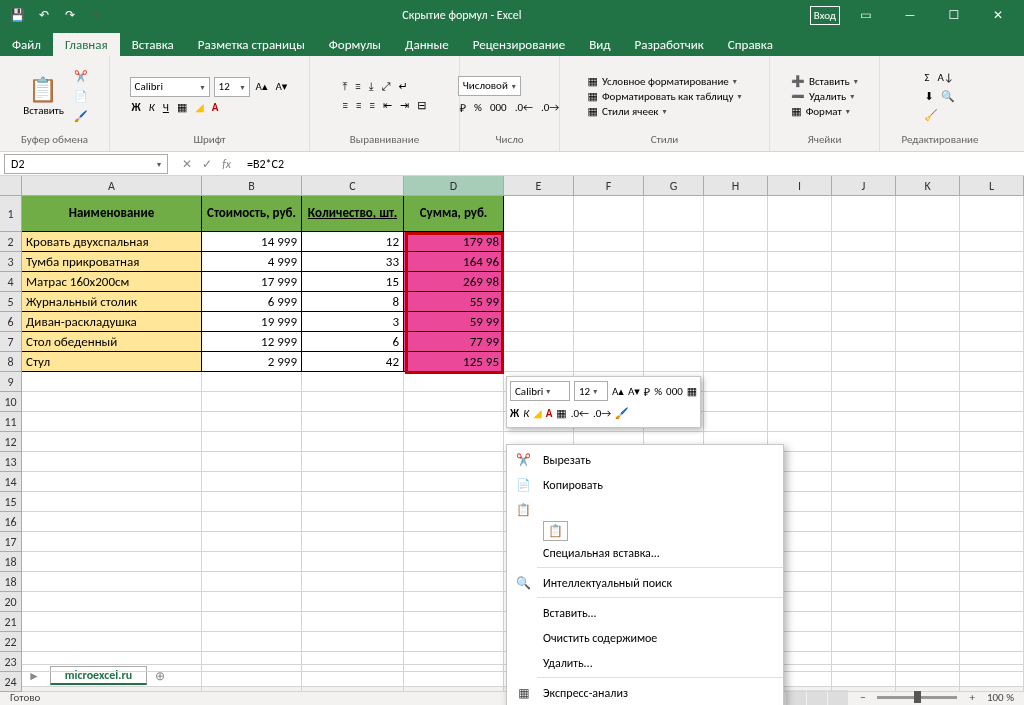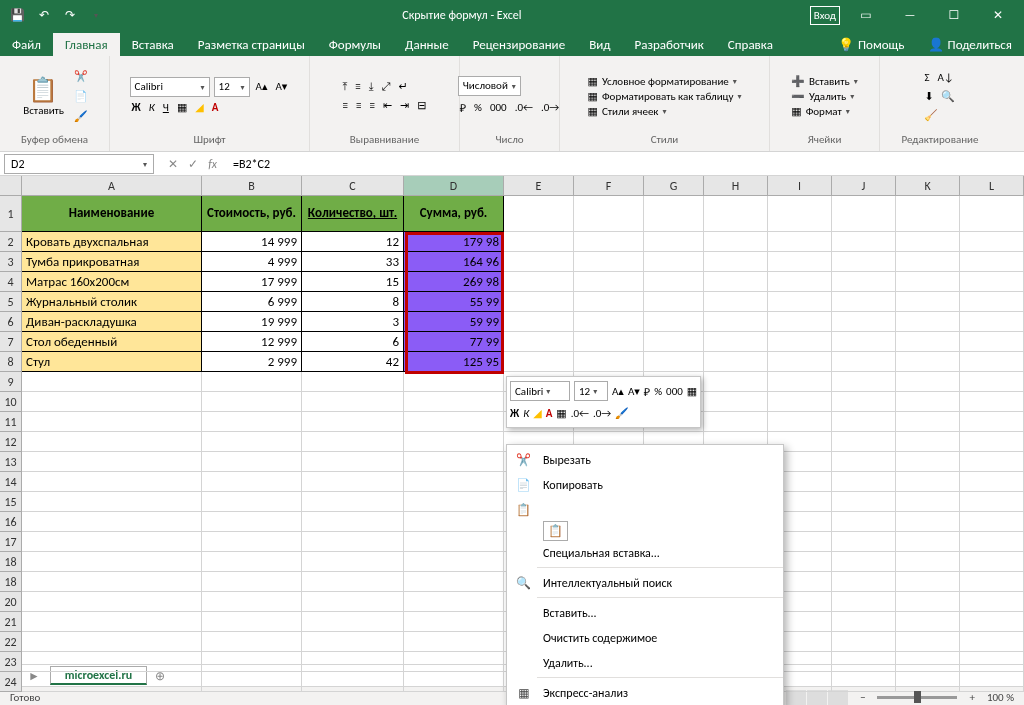--- a/index.html
+++ b/index.html
@@ -27,35 +27,35 @@
 .rib-label { color: #666; margin-top: auto; padding-bottom: 2px; }
 .rib-row { display: flex; gap: 4px; align-items: center; }
 .rib-btn { padding: 2px; display: flex; align-items: center; justify-content: center; }
 .font-name { width: 80px; height: 20px; border: 1px solid #ababab; background: #fff; font-size: 11px; padding: 0 4px; display: flex; align-items: center; justify-content: space-between; }
 .font-size { width: 36px; height: 20px; border: 1px solid #ababab; background: #fff; font-size: 11px; display: flex; align-items: center; justify-content: space-between; padding: 0 4px; }
 .combo-btn { height: 20px; border: 1px solid #ababab; background: #fff; font-size: 11px; display: flex; align-items: center; padding: 0 4px; gap: 4px; }
 .paste-btn { display: flex; flex-direction: column; align-items: center; padding: 4px; }
 
 
 .formula-bar { height: 24px; border-bottom: 1px solid #d4d4d4; display: flex; align-items: center; background: #fff; font-size: 12px; }
-.name-box { width: 150px; border: 1px solid #ababab; height: 20px; margin: 0 4px; display: flex; align-items: center; padding: 0 6px; justify-content: space-between; }
+.name-box { width: 164px; border: 1px solid #ababab; height: 20px; margin: 0 4px; display: flex; align-items: center; padding: 0 6px; justify-content: space-between; }
 .fx-btns { display: flex; gap: 10px; padding: 0 10px; color: #888; }
 .formula-input { flex: 1; padding: 0 6px; }
 
 
 .grid-wrap { position: relative; height: 488px; }
 .grid { display: grid; grid-template-columns: 22px 180px 100px 102px 100px 70px 70px 60px 64px 64px 64px 64px 64px; font-size: 14px; }
 .col-hdr, .row-hdr, .sel-all { background: #e6e6e6; border-right: 1px solid #ababab; border-bottom: 1px solid #ababab; display: flex; align-items: center; justify-content: center; height: 20px; color: #333; font-size: 12px; }
 .col-hdr.sel { background: #a7cdb9; }
 .cell { border-right: 1px solid #d4d4d4; border-bottom: 1px solid #d4d4d4; height: 20px; padding: 0 4px; display: flex; align-items: center; overflow: hidden; white-space: nowrap; font-size: 13px; }
 .hdr-cell { background: #70ad47; color: #000; font-weight: bold; border-right: 1px solid #000; border-bottom: 1px solid #000; justify-content: center; height: 36px; text-align: center; line-height: 1.1; }
 .data-cell { border: 1px solid #000; border-top: none; border-left: none; }
 .col-a { background: #ffe699; }
 .col-num { justify-content: flex-end; }
-.col-d { background: #8b5cf6; }
+.col-d { background: #ec4899; }
 .sel-border { position: absolute; border: 3px solid #c00000; left: 405px; top: 56px; width: 99px; height: 142px; pointer-events: none; }
 
 
 .mini-toolbar { position: absolute; left: 506px; top: 200px; background: #fff; border: 1px solid #c6c6c6; box-shadow: 2px 2px 6px rgba(0,0,0,.3); padding: 3px; font-size: 11px; }
 .mt-row { display: flex; gap: 4px; align-items: center; height: 22px; }
 .mt-combo { border: 1px solid #ababab; height: 20px; display: flex; align-items: center; padding: 0 4px; gap: 3px; }
 
 
 .context-menu { position: absolute; left: 506px; top: 268px; width: 278px; background: #fff; border: 1px solid #c6c6c6; box-shadow: 3px 3px 8px rgba(0,0,0,.3); font-size: 12px; padding: 2px 0; }
 .cm-item { display: flex; align-items: center; height: 25px; padding: 0 8px; gap: 10px; cursor: pointer; }
@@ -107,24 +107,20 @@
   <div class="menu-tab">Файл</div>
   <div class="menu-tab active">Главная</div>
   <div class="menu-tab">Вставка</div>
   <div class="menu-tab">Разметка страницы</div>
   <div class="menu-tab">Формулы</div>
   <div class="menu-tab">Данные</div>
   <div class="menu-tab">Рецензирование</div>
   <div class="menu-tab">Вид</div>
   <div class="menu-tab">Разработчик</div>
   <div class="menu-tab">Справка</div>
-  <div class="menu-right">
-    <div class="menu-tab">💡 <span>Помощь</span></div>
-    <div class="menu-tab">👤 <span>Поделиться</span></div>
-  </div>
 </div>
 
 <div class="ribbon">
   <div class="rib-group" style="width:110px">
     <div class="rib-content">
       <div class="rib-row">
         <div class="paste-btn">
           <div style="font-size:24px">📋</div>
           <div>Вставить</div>
         </div>

